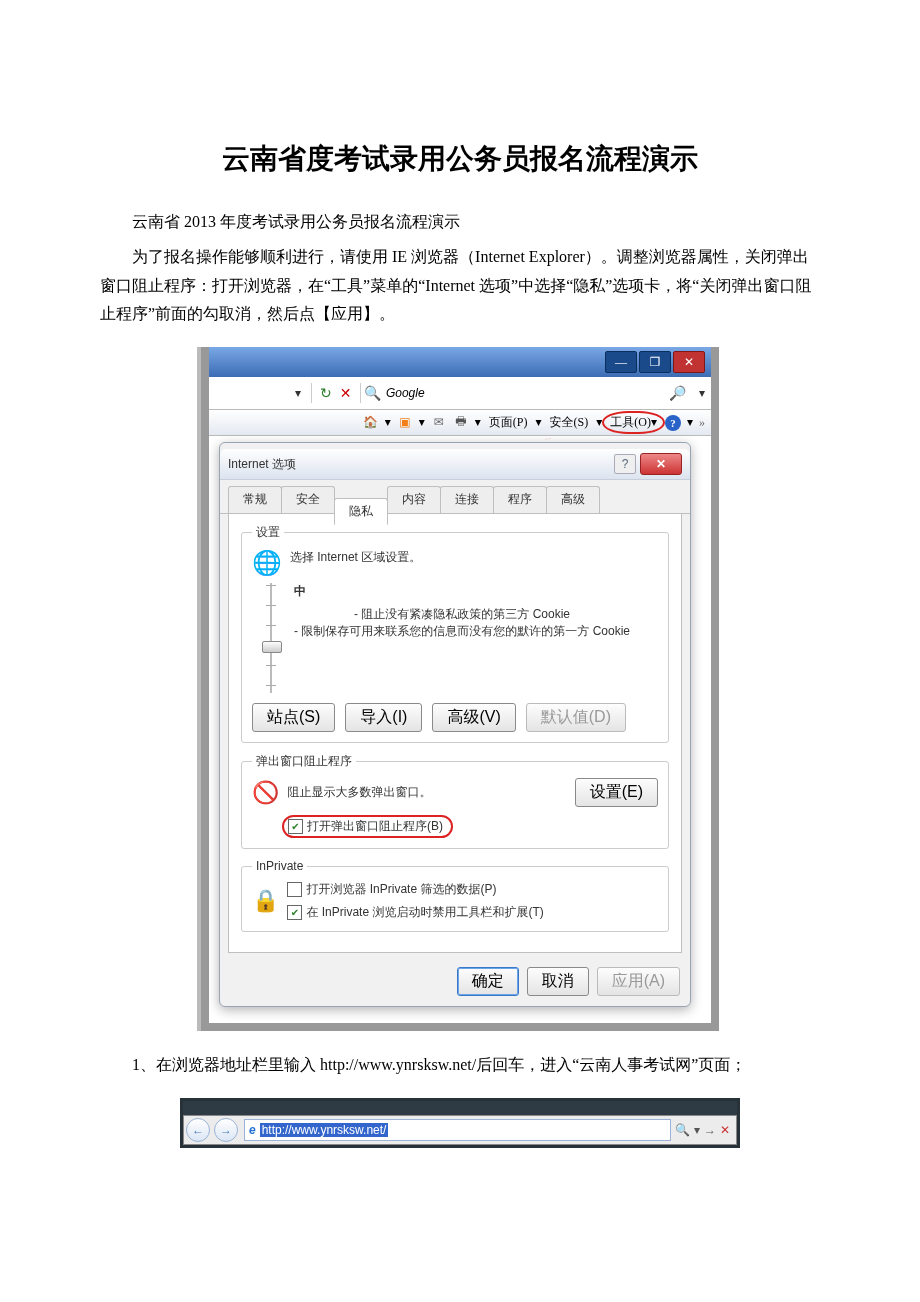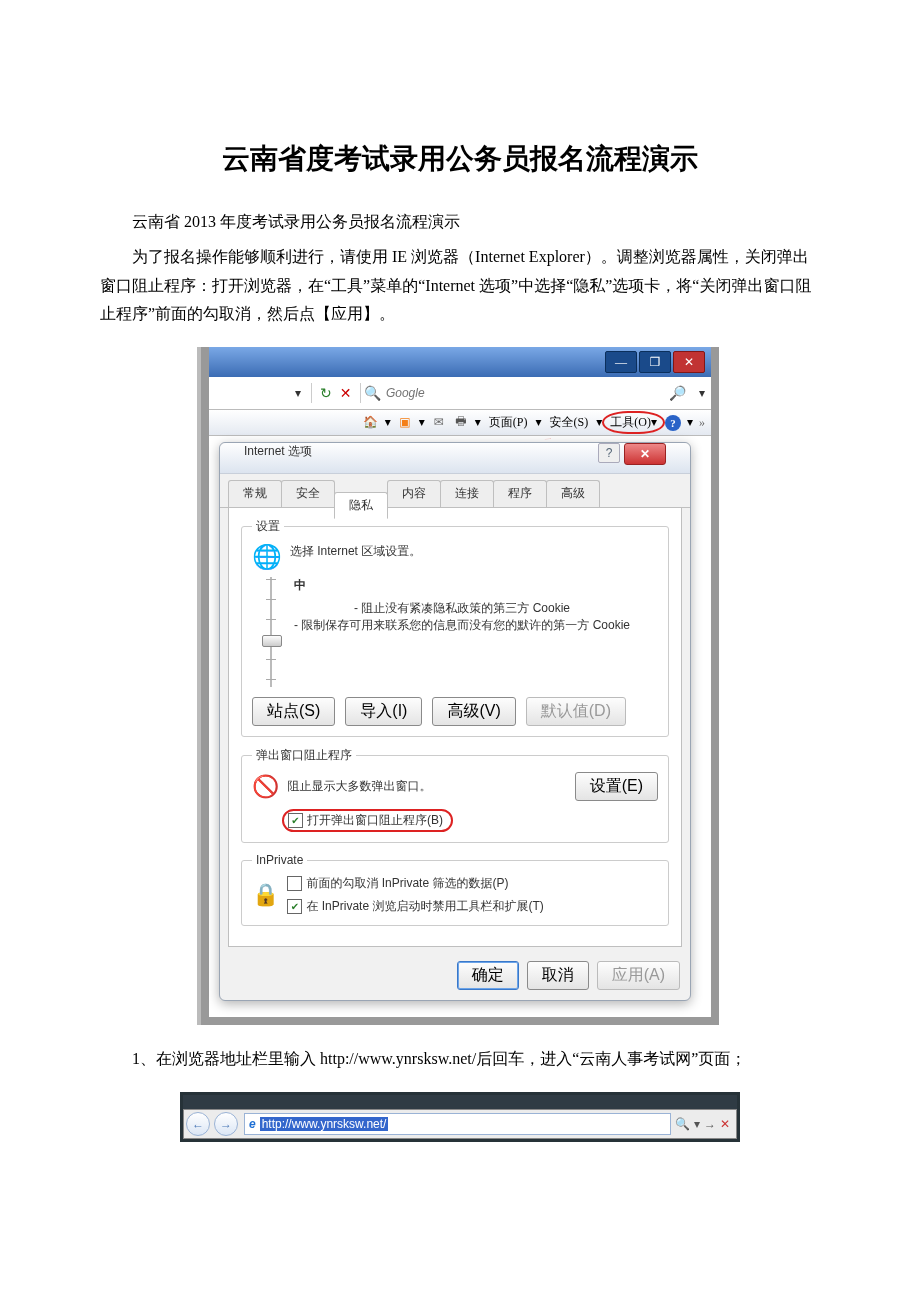--- a/index.html
+++ b/index.html
@@ -63,21 +63,21 @@
     border-bottom:1px solid #bbb;
     font-family:Arial,sans-serif;
     font-size:12px;
     color:#888;
   }
   .ie-addrrow .dd{width:80px;}
   .ie-addrrow .caret{margin:0 6px;color:#333;}
   .ie-refresh{color:#2a7f2a;font-size:14px;margin:0 4px;}
   .ie-stop{color:#c00;font-size:14px;margin:0 4px;}
   .ie-sep{width:1px;height:20px;background:#ccc;margin:0 4px;}
-  .ie-search{color:#737373;font-style:italic;}
+  .ie-search{color:#000000;font-style:italic;}
   .ie-mag{margin-left:auto;color:#3b6cb4;margin-right:6px;font-size:14px;}
   .ie-toolbar{
     display:flex;align-items:center;gap:6px;
     padding:4px 6px;
     background:linear-gradient(#fff,#e4e9f1);
     border-bottom:1px solid #bbb;
     font-family:"SimSun",serif;
     font-size:12px;
     justify-content:flex-end;
   }
@@ -112,23 +112,24 @@
     box-shadow:0 3px 12px rgba(0,0,0,.3);
     font-family:"SimSun","Microsoft YaHei",sans-serif;
     font-size:12px;
     color:#333;
     position:relative;
   }
   .dlg-titlebar{
     height:30px;
     background:linear-gradient(#fefefe,#dce4ef);
     border-bottom:1px solid #c8cfda;
-    display:flex;
-    padding:0 24px;
+    display:flex;align-items:center;
+    padding:0 8px;
     border-radius:6px 6px 0 0;
+    margin-top:6px;
   }
   .dlg-titlebar .t{flex:1;}
   .dlg-q{width:20px;height:18px;border:1px solid #aab;background:#efefef;border-radius:2px;display:flex;align-items:center;justify-content:center;margin-right:4px;color:#567;}
   .dlg-close{
     width:40px;height:20px;
     background:linear-gradient(#e88,#c33);
     border:1px solid #922;
     border-radius:3px;
     color:#fff;font-weight:bold;
     display:flex;align-items:center;justify-content:center;
@@ -358,21 +359,21 @@
             </span>
           </fieldset>
 
           <fieldset>
             <legend>InPrivate</legend>
             <div class="inpriv-row">
               <span class="inpriv-ico">🔒</span>
               <div>
                 <div style="display:flex;align-items:center;gap:4px;margin-bottom:6px;">
                   <span class="cb" style="color:transparent;"></span>
-                  <span>前面的勾取消 InPrivate 筛选的数据(P)</span>
+                  <span>打开浏览器 InPrivate 筛选的数据(P)</span>
                 </div>
                 <div style="display:flex;align-items:center;gap:4px;">
                   <span class="cb">✔</span>
                   <span>在 InPrivate 浏览启动时禁用工具栏和扩展(T)</span>
                 </div>
               </div>
             </div>
           </fieldset>
         </div>
         <div class="dlg-footer">

